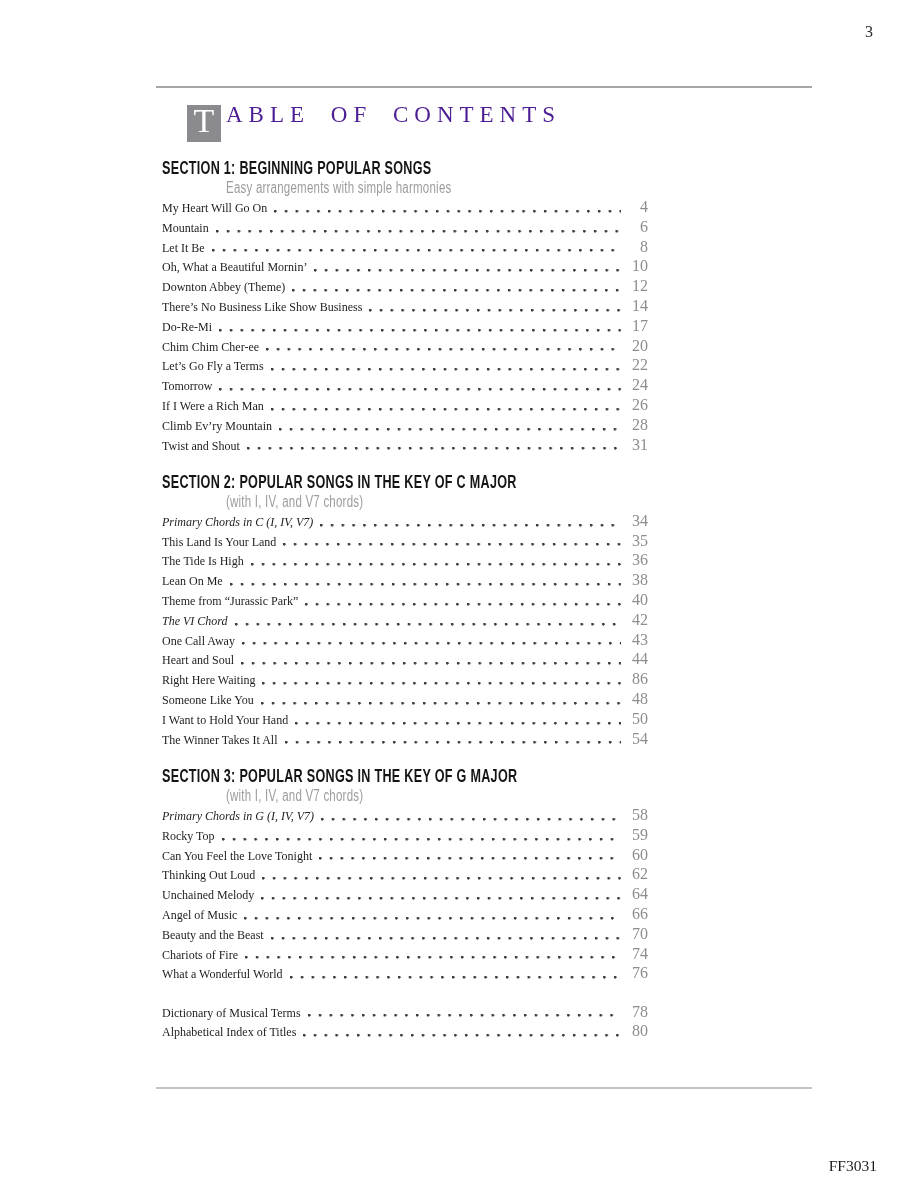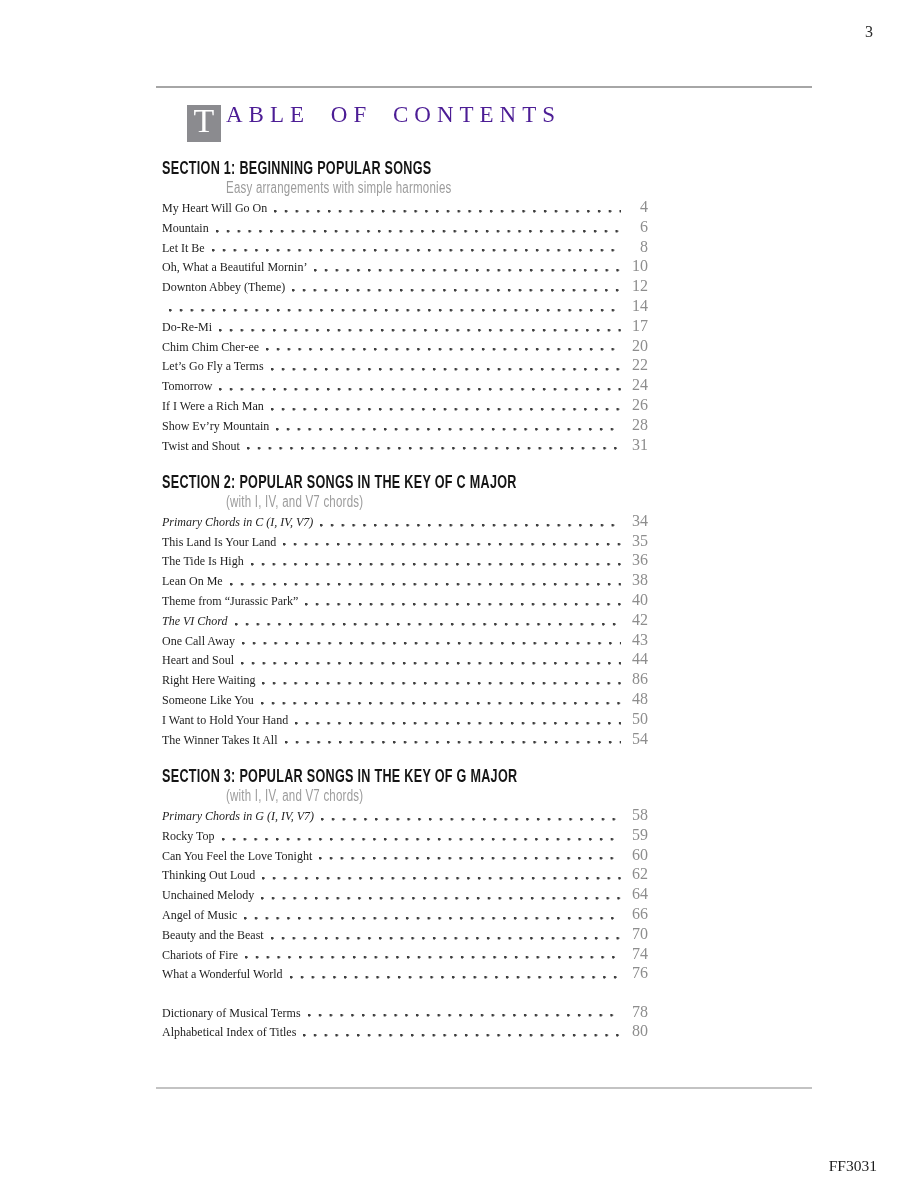--- a/index.html
+++ b/index.html
@@ -104,20 +104,21 @@
           <span class="song">Oh, What a Beautiful Mornin’</span>
           <span class="dots"></span>
           <span class="pg">10</span>
         </div>
         <div class="row">
           <span class="song">Downton Abbey (Theme)</span>
           <span class="dots"></span>
           <span class="pg">12</span>
         </div>
         <div class="row">
+          <span class="song">There’s No Business Like Show Business</span>
           <span class="dots"></span>
           <span class="pg">14</span>
         </div>
         <div class="row">
           <span class="song">Do-Re-Mi</span>
           <span class="dots"></span>
           <span class="pg">17</span>
         </div>
         <div class="row">
           <span class="song">Chim Chim Cher-ee</span>
@@ -133,21 +134,21 @@
           <span class="song">Tomorrow</span>
           <span class="dots"></span>
           <span class="pg">24</span>
         </div>
         <div class="row">
           <span class="song">If I Were a Rich Man</span>
           <span class="dots"></span>
           <span class="pg">26</span>
         </div>
         <div class="row">
-          <span class="song">Show Ev’ry Mountain</span>
+          <span class="song">Climb Ev’ry Mountain</span>
           <span class="dots"></span>
           <span class="pg">28</span>
         </div>
         <div class="row">
           <span class="song">Twist and Shout</span>
           <span class="dots"></span>
           <span class="pg">31</span>
         </div>
       </div>
       <div class="section">

